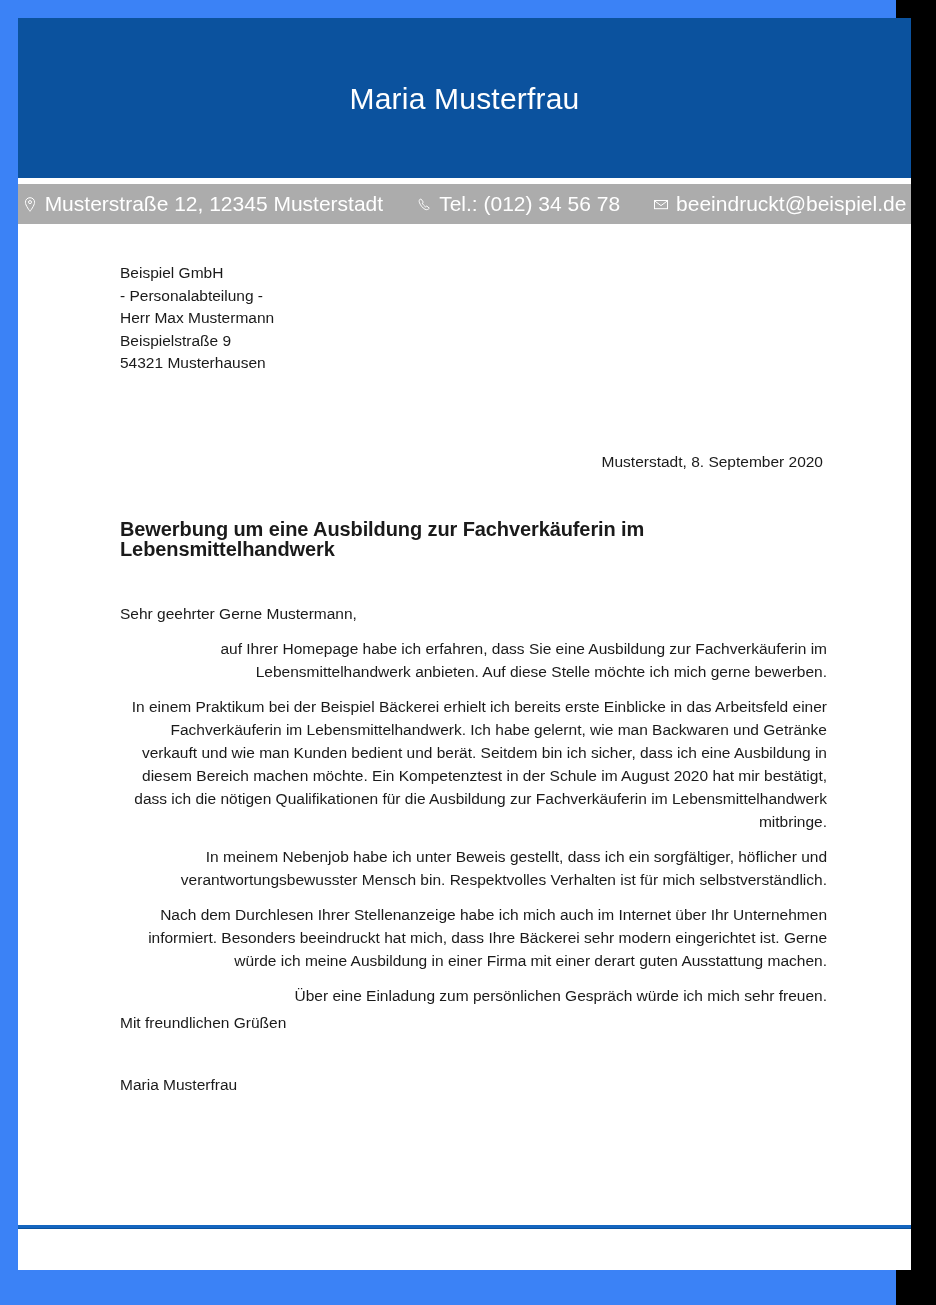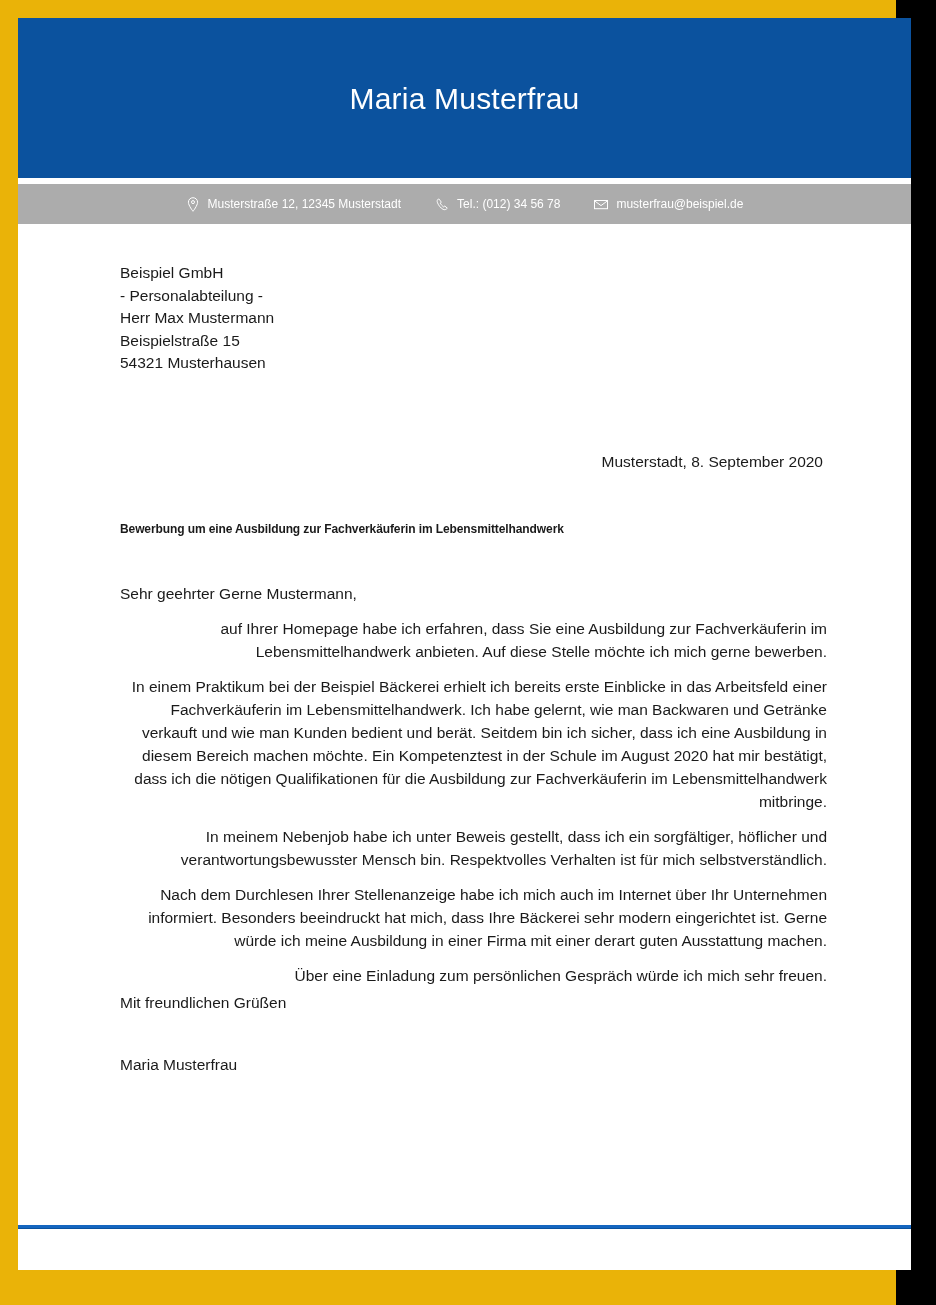--- a/index.html
+++ b/index.html
@@ -12,21 +12,21 @@
     height: 1305px;
     overflow: hidden;
     font-family: "Liberation Sans", sans-serif;
   }
 
   
   .viewport {
     position: relative;
     width: 896px;
     height: 1305px;
-    background: #eab308;
+    background: #3b82f6;
   }
 
   
   .page {
     position: absolute;
     left: 18px;
     top: 18px;
     width: 893px;
     height: 1252px;
     background: #ffffff;
@@ -55,21 +55,21 @@
   }
 
   .contact-band {
     height: 40px;
     background: #acacac;
     display: flex;
     align-items: center;
     justify-content: center;
     gap: 34px;
     color: #ffffff;
-    font-size: 12px;
+    font-size: 21px;
   }
   .contact-item {
     display: flex;
     align-items: center;
     gap: 8px;
     white-space: nowrap;
   }
   .contact-item .c-icon {
     display: inline-flex;
     align-items: center;
@@ -96,21 +96,21 @@
 
   .date-line {
     text-align: right;
     margin-top: 76px;
     padding-right: 4px;
   }
 
   .subject {
     margin-top: 46px;
     font-weight: bold;
-    font-size: 12px;
+    font-size: 20px;
     font-stretch: condensed;
     letter-spacing: -0.1px;
     line-height: 20px;
   }
 
   .salutation {
     margin-top: 44px;
   }
 
   .para {
@@ -179,31 +179,31 @@
         <span>Tel.: (012) 34 56 78</span>
       </div>
 
       <div class="contact-item">
         <span class="c-icon">
           <svg width="14" height="11" viewBox="0 0 14 11">
             <rect x="0.5" y="1.5" width="13" height="8.2" fill="none" stroke="#ffffff" stroke-width="1"></rect>
             <path d="M0.6 1.9 L7 6.6 L13.4 1.9" fill="none" stroke="#ffffff" stroke-width="1"></path>
           </svg>
         </span>
-        <span>musterfrau@beispiel.de</span>
+        <span>beeindruckt@beispiel.de</span>
       </div>
 
     </div>
 
     <div class="body-area">
 
       <div class="recipient">Beispiel GmbH
 - Personalabteilung -
 Herr Max Mustermann
-Beispielstraße 15
+Beispielstraße 9
 54321 Musterhausen</div>
 
       <div class="date-line">Musterstadt, 8. September 2020</div>
 
       <div class="subject">Bewerbung um eine Ausbildung zur Fachverkäuferin im Lebensmittelhandwerk</div>
 
       <div class="salutation">Sehr geehrter Gerne Mustermann,</div>
 
       <div class="para">auf Ihrer Homepage habe ich erfahren, dass Sie eine Ausbildung zur Fachverkäuferin im Lebensmittelhandwerk anbieten. Auf diese Stelle möchte ich mich gerne bewerben.</div>
 

